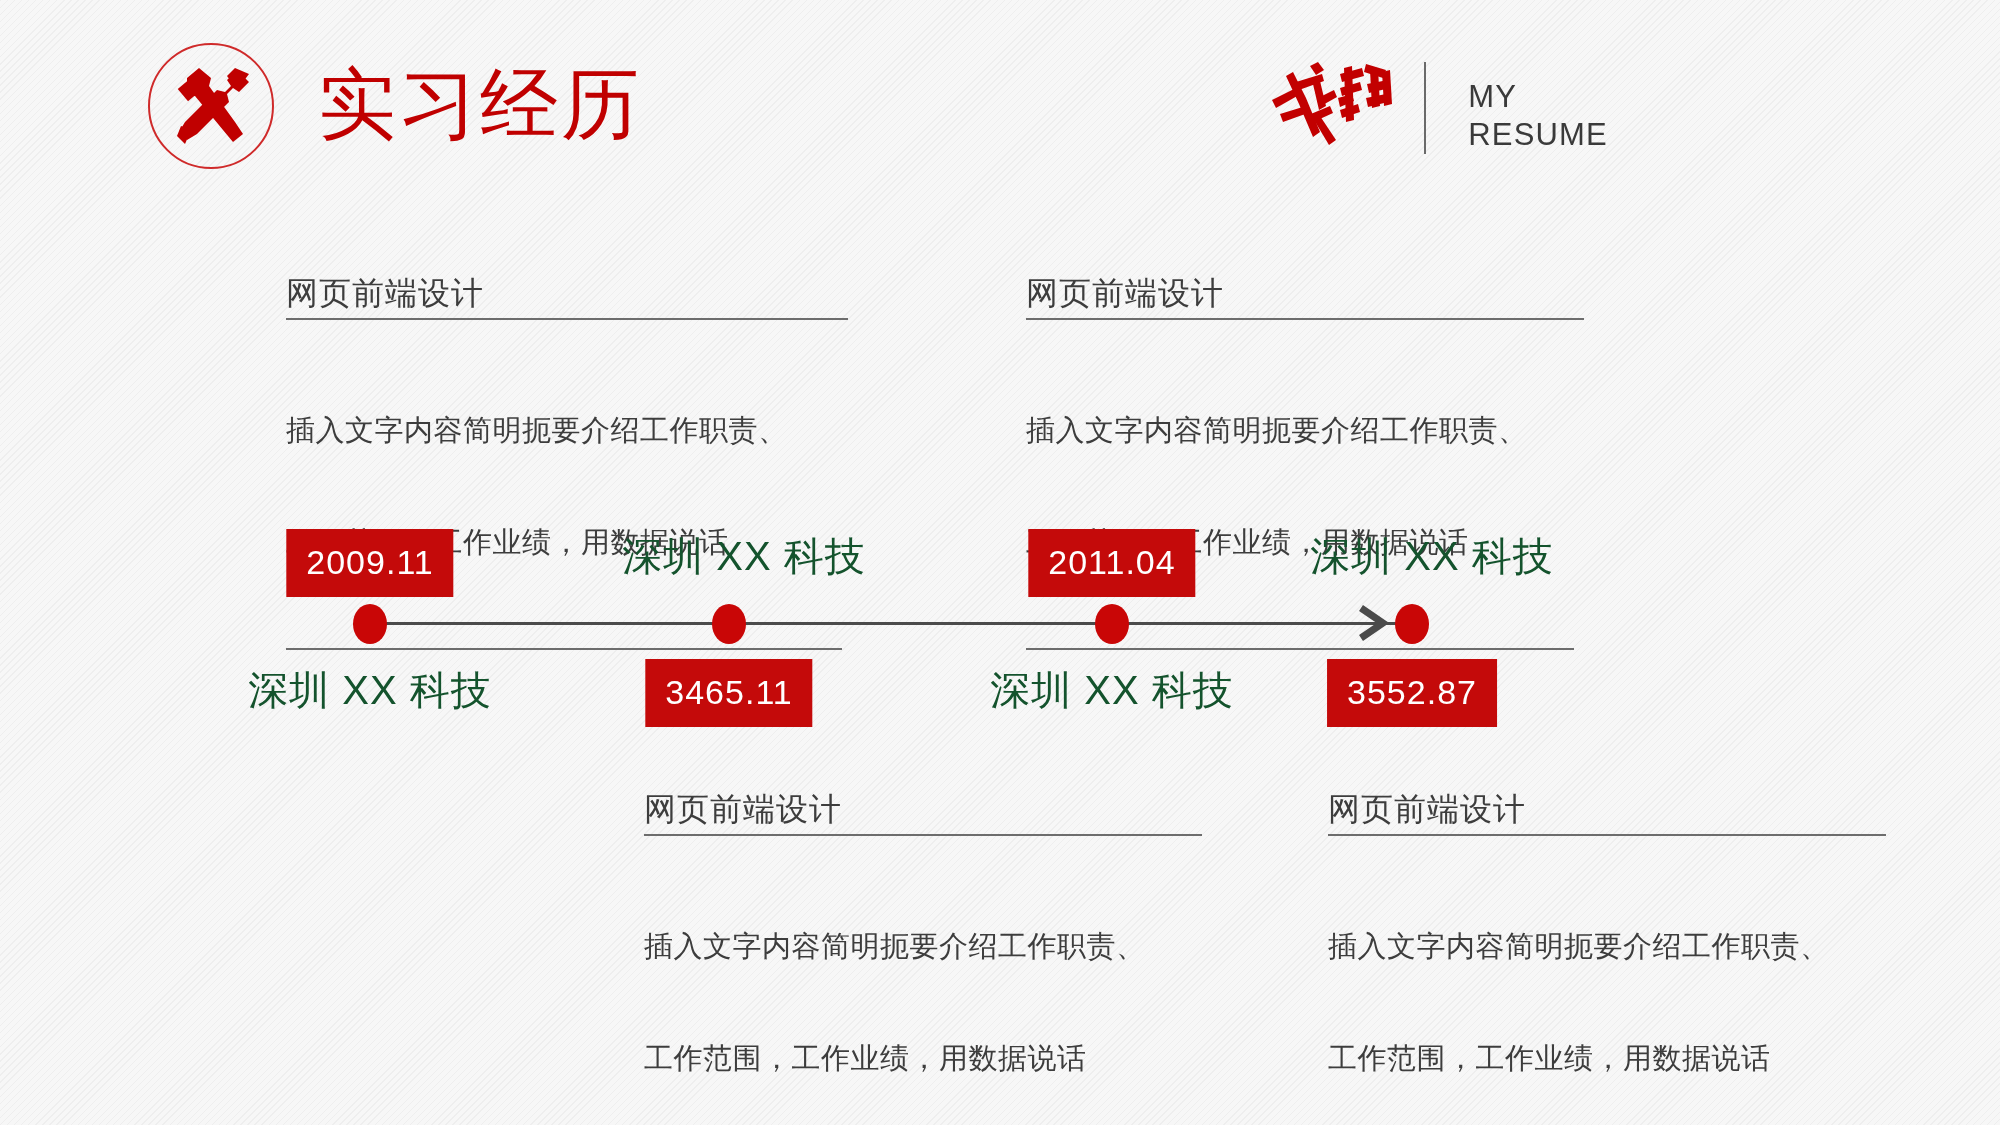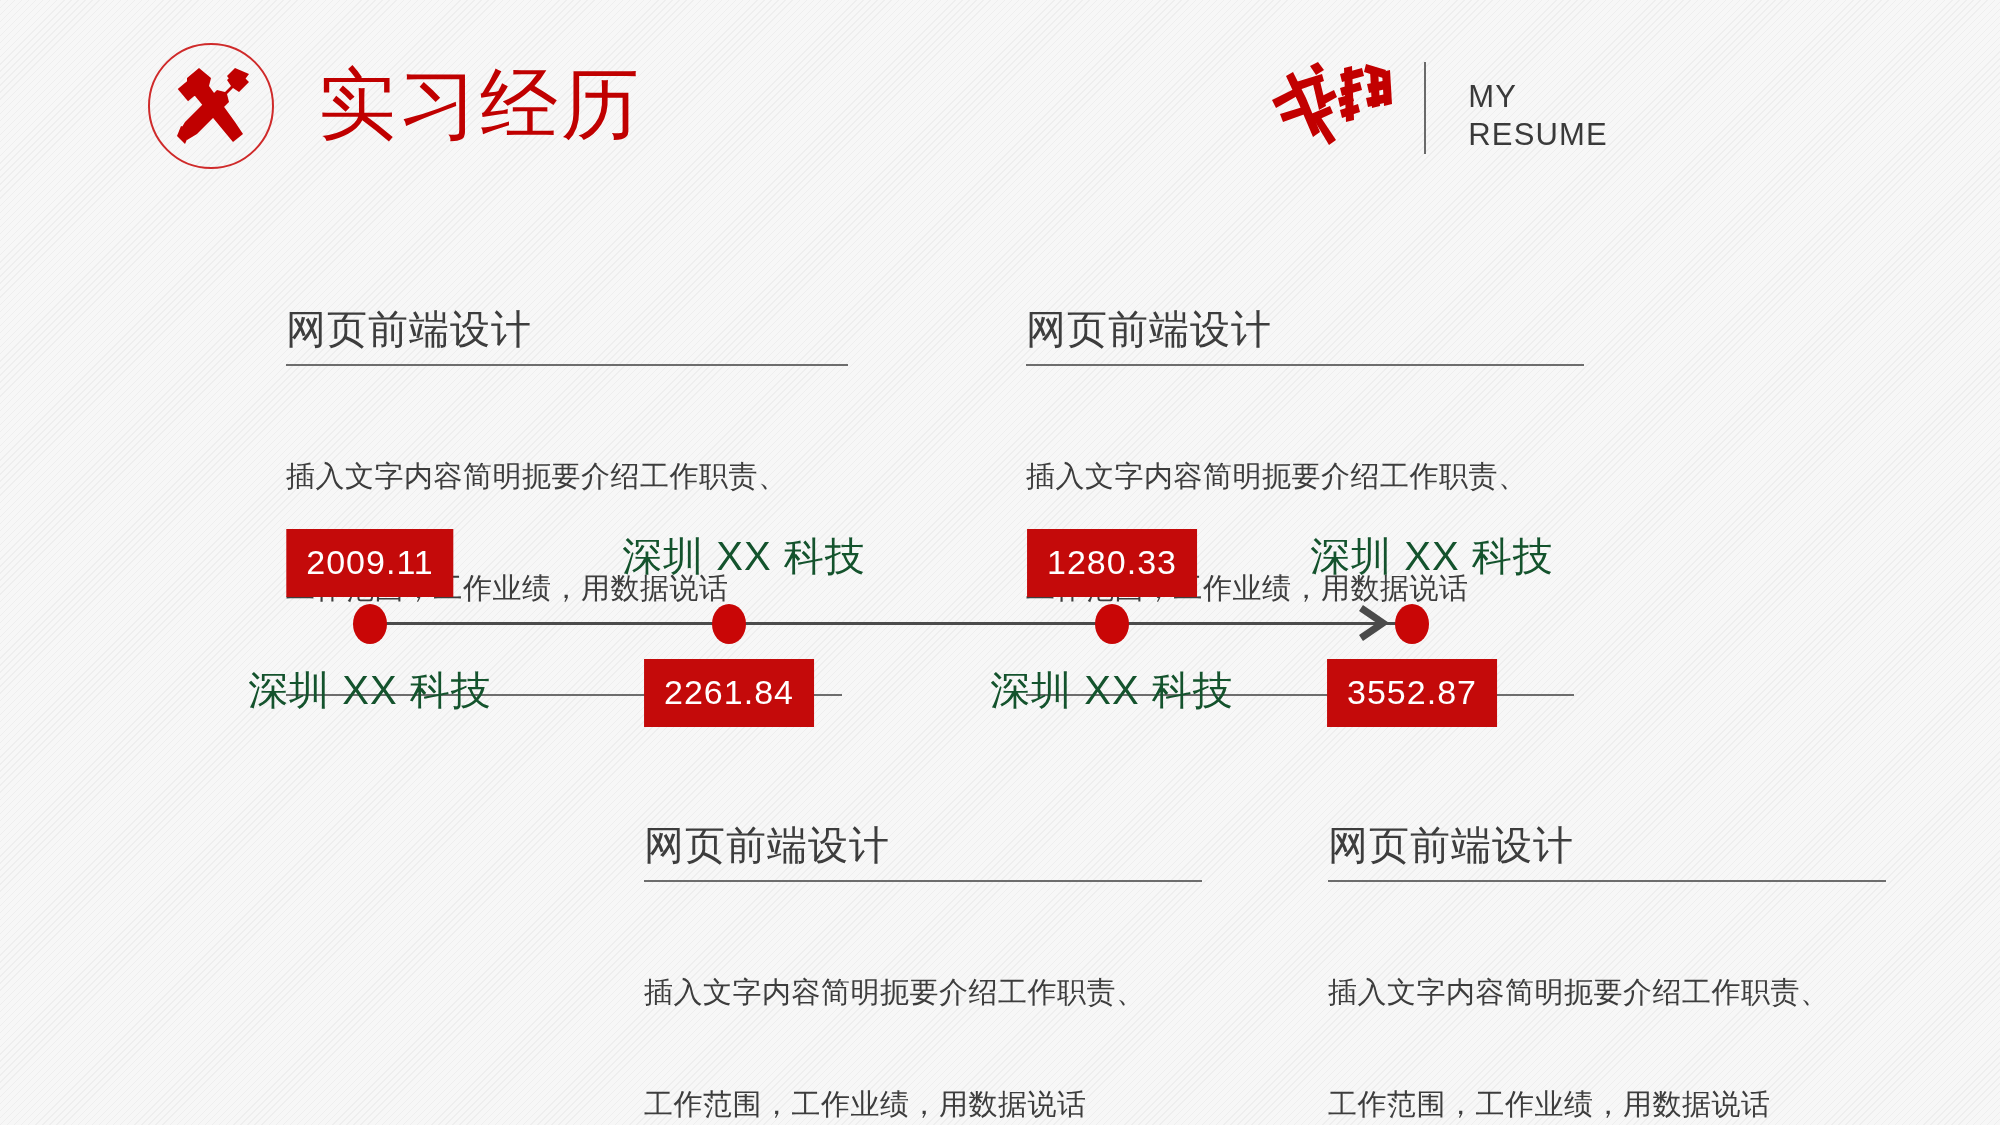--- a/index.html
+++ b/index.html
@@ -35,22 +35,22 @@
   .brand-mark{width:128px;height:100px;position:relative;margin-right:30px;}
   .brand-mark svg{position:absolute;left:0;top:0;}
   .brand-sep{width:2px;height:92px;background:#6a6a6a;margin-right:42px;}
   .brand-text{
     color:#3a3a3a;font-size:31px;line-height:38px;letter-spacing:1.2px;
   }
 
   
   .card{position:absolute;}
   .card .card-title{
-    font-size:40px;color:#3d3d3d;line-height:42px;letter-spacing:1px;
-    padding-bottom:14px;white-space:nowrap;margin-top:36px;
+    font-size:32px;color:#3d3d3d;line-height:42px;letter-spacing:1px;
+    padding-bottom:4px;white-space:nowrap;
   }
   .card .rule{height:0;border-top:2px solid #6d6d6d;}
   .card .card-body{
     font-size:29px;color:#3d3d3d;line-height:56px;letter-spacing:0.5px;
     padding:26px 0 22px 0;white-space:pre-line;
   }
   .card .card-body-line{white-space:nowrap;}
 
   .card-tl{left:286px;top:272px;width:562px;}
   .card-tr{left:1026px;top:272px;width:562px;}
@@ -195,24 +195,24 @@
         <polyline points="6,4 28,19 6,34" fill="none" stroke="#4b4b4b" stroke-width="7" stroke-linecap="butt" stroke-linejoin="miter"></polyline>
       </svg>
     </div>
 
     <div class="tl-dot" style="left:370px;top:124px;"></div>
     <div class="tl-badge" style="left:370px;top:29px;">2009.11</div>
     <div class="tl-company" style="left:370px;top:172px;">深圳 XX 科技</div>
 
     <div class="tl-dot" style="left:729px;top:124px;"></div>
     <div class="tl-company" style="left:744px;top:38px;">深圳 XX 科技</div>
-    <div class="tl-badge" style="left:729px;top:159px;">2261.84</div>
+    <div class="tl-badge" style="left:729px;top:159px;">3465.11</div>
 
     <div class="tl-dot" style="left:1112px;top:124px;"></div>
-    <div class="tl-badge" style="left:1112px;top:29px;">1280.33</div>
+    <div class="tl-badge" style="left:1112px;top:29px;">2011.04</div>
     <div class="tl-company" style="left:1112px;top:172px;">深圳 XX 科技</div>
 
     <div class="tl-dot" style="left:1412px;top:124px;"></div>
     <div class="tl-company" style="left:1432px;top:38px;">深圳 XX 科技</div>
     <div class="tl-badge" style="left:1412px;top:159px;">3552.87</div>
 
   </div>
 
 </div>
 

